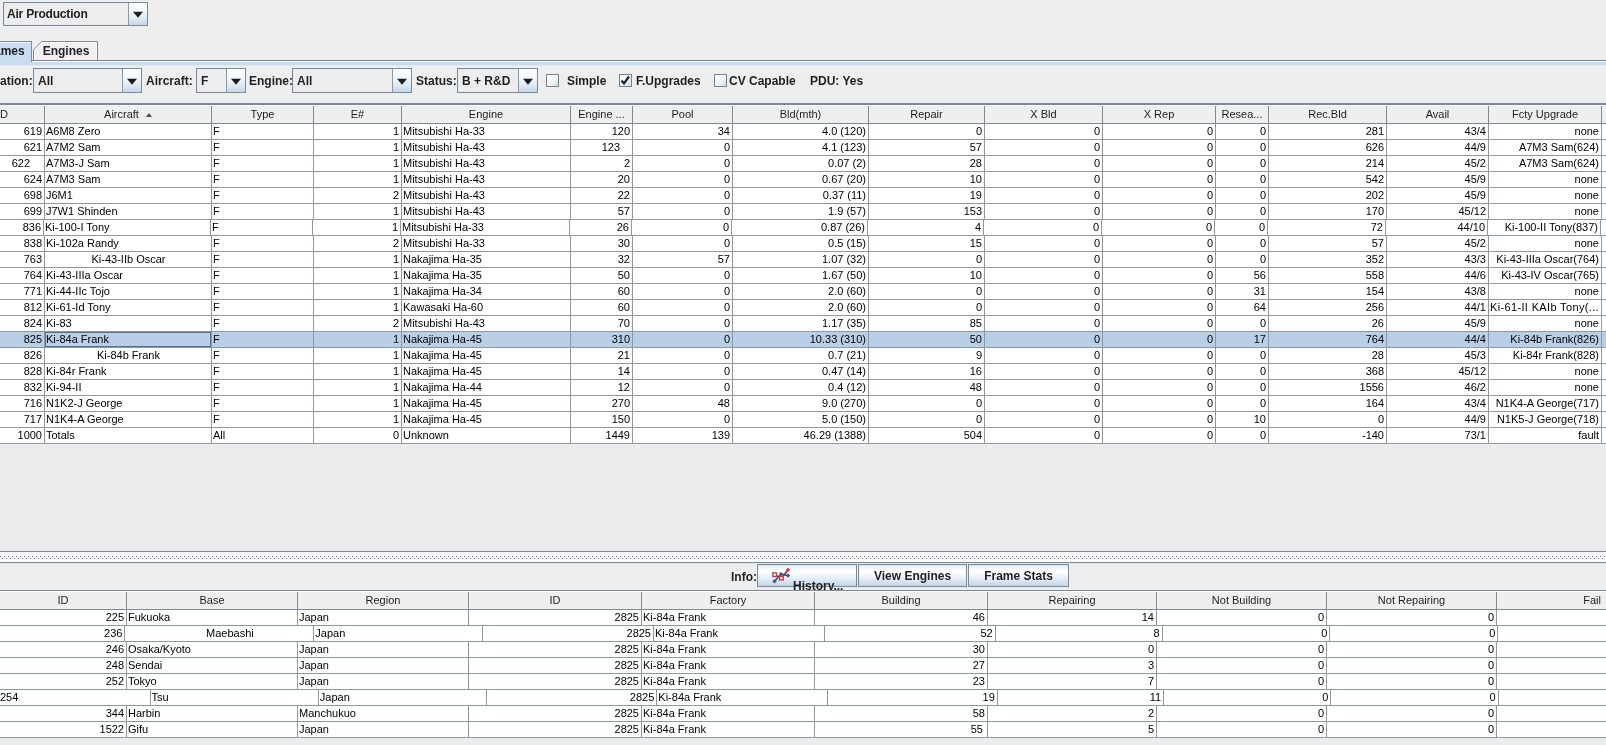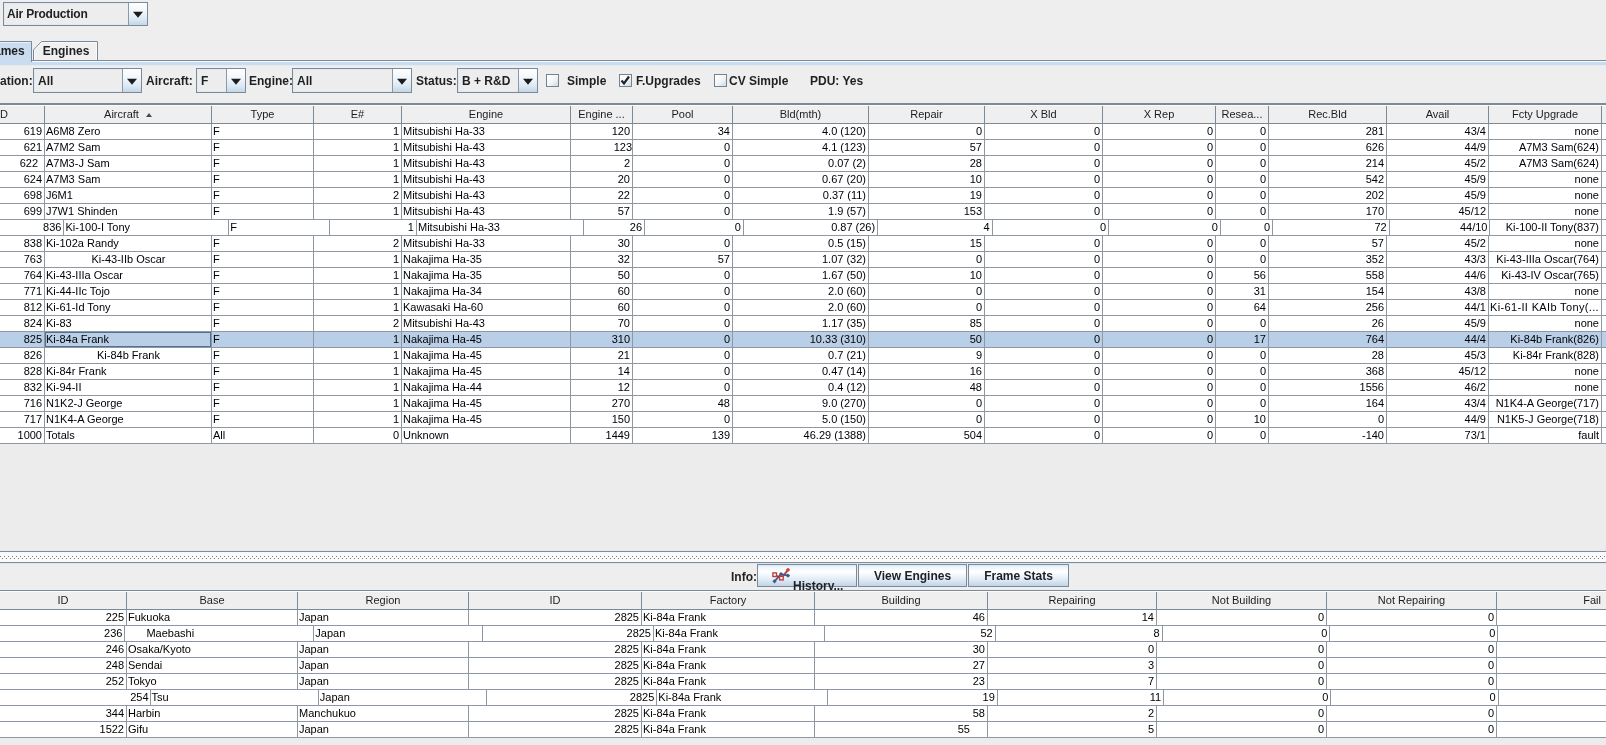--- a/index.html
+++ b/index.html
@@ -69,21 +69,21 @@
   </div>
 <div class="cb" style="left:546px;top:74px;"></div>
 <div class="blab" style="left:567px;top:74px;">Simple</div>
 <div class="cb" style="left:619px;top:74px;">
     <svg width="13" height="13" viewBox="0 0 13 13" style="position:absolute;left:-1px;top:-1px;">
       <path d="M2.5,6.5 L5,9.5 L10,2.5" fill="none" stroke="#21252b" stroke-width="2.2"></path>
     </svg>
   </div>
 <div class="blab" style="left:636px;top:74px;">F.Upgrades</div>
 <div class="cb" style="left:714px;top:74px;"></div>
-<div class="blab" style="left:729px;top:74px;">CV Simple</div>
+<div class="blab" style="left:729px;top:74px;">CV Capable</div>
 <div class="blab" style="left:810px;top:74px;">PDU: Yes</div>
 
 <div class="abs" style="left:0;top:103px;width:1606px;height:2px;background:#7a8a99;"></div>
 <div class="abs" style="left:0;top:105px;width:1606px;height:1px;background:#fcfcfc;"></div>
 <div class="hrow" style="top:106px;height:18px;">
     <div class="hc" style="width:45px;text-align:left;padding-left:0">D</div>
     <div class="hc" style="width:167px">Aircraft <span class="sortup"></span></div>
     <div class="hc" style="width:102px">Type</div>
     <div class="hc" style="width:88px">E#</div>
     <div class="hc" style="width:169px">Engine</div>
@@ -117,34 +117,34 @@
       <div class="c" style="width:102px;text-align:right;padding-right:2px;">43/4</div>
       <div class="c" style="width:113px;text-align:right;padding-right:2px;">none</div>
       <div class="c nb" style="width:4px;"></div>
     </div>
 <div class="row">
       <div class="c" style="width:45px;text-align:right;padding-right:2px;">621</div>
       <div class="c" style="width:167px;text-align:left;padding-left:1px;">A7M2 Sam</div>
       <div class="c" style="width:102px;text-align:left;padding-left:1px;">F</div>
       <div class="c" style="width:88px;text-align:right;padding-right:2px;">1</div>
       <div class="c" style="width:169px;text-align:left;padding-left:1px;">Mitsubishi Ha-43</div>
-      <div class="c" style="width:62px;text-align:right;padding-right:0;">123</div>
+      <div class="c" style="width:62px;text-align:right;padding-right:12px;">123</div>
       <div class="c" style="width:100px;text-align:right;padding-right:2px;">0</div>
       <div class="c" style="width:136px;text-align:right;padding-right:2px;">4.1 (123)</div>
       <div class="c" style="width:116px;text-align:right;padding-right:2px;">57</div>
       <div class="c" style="width:118px;text-align:right;padding-right:2px;">0</div>
       <div class="c" style="width:113px;text-align:right;padding-right:2px;">0</div>
       <div class="c" style="width:53px;text-align:right;padding-right:2px;">0</div>
       <div class="c" style="width:118px;text-align:right;padding-right:2px;">626</div>
       <div class="c" style="width:102px;text-align:right;padding-right:2px;">44/9</div>
       <div class="c" style="width:113px;text-align:right;padding-right:2px;">A7M3 Sam(624)</div>
       <div class="c nb" style="width:4px;"></div>
     </div>
 <div class="row">
-      <div class="c" style="width:45px;text-align:right;padding-right:6px;">622</div>
+      <div class="c" style="width:45px;text-align:right;padding-right:14px;">622</div>
       <div class="c" style="width:167px;text-align:left;padding-left:1px;">A7M3-J Sam</div>
       <div class="c" style="width:102px;text-align:left;padding-left:1px;">F</div>
       <div class="c" style="width:88px;text-align:right;padding-right:2px;">1</div>
       <div class="c" style="width:169px;text-align:left;padding-left:1px;">Mitsubishi Ha-43</div>
       <div class="c" style="width:62px;text-align:right;padding-right:2px;">2</div>
       <div class="c" style="width:100px;text-align:right;padding-right:2px;">0</div>
       <div class="c" style="width:136px;text-align:right;padding-right:2px;">0.07 (2)</div>
       <div class="c" style="width:116px;text-align:right;padding-right:2px;">28</div>
       <div class="c" style="width:118px;text-align:right;padding-right:2px;">0</div>
       <div class="c" style="width:113px;text-align:right;padding-right:2px;">0</div>
@@ -202,21 +202,21 @@
       <div class="c" style="width:116px;text-align:right;padding-right:2px;">153</div>
       <div class="c" style="width:118px;text-align:right;padding-right:2px;">0</div>
       <div class="c" style="width:113px;text-align:right;padding-right:2px;">0</div>
       <div class="c" style="width:53px;text-align:right;padding-right:2px;">0</div>
       <div class="c" style="width:118px;text-align:right;padding-right:2px;">170</div>
       <div class="c" style="width:102px;text-align:right;padding-right:2px;">45/12</div>
       <div class="c" style="width:113px;text-align:right;padding-right:2px;">none</div>
       <div class="c nb" style="width:4px;"></div>
     </div>
 <div class="row">
-      <div class="c" style="width:44px;text-align:right;padding-right:2px;margin-left:21px;">836</div>
+      <div class="c" style="width:44px;text-align:right;padding-right:2px;">836</div>
       <div class="c" style="width:167px;text-align:left;padding-left:1px;">Ki-100-I Tony</div>
       <div class="c" style="width:102px;text-align:left;padding-left:1px;">F</div>
       <div class="c" style="width:88px;text-align:right;padding-right:2px;">1</div>
       <div class="c" style="width:169px;text-align:left;padding-left:1px;">Mitsubishi Ha-33</div>
       <div class="c" style="width:62px;text-align:right;padding-right:2px;">26</div>
       <div class="c" style="width:100px;text-align:right;padding-right:2px;">0</div>
       <div class="c" style="width:136px;text-align:right;padding-right:2px;">0.87 (26)</div>
       <div class="c" style="width:116px;text-align:right;padding-right:2px;">4</div>
       <div class="c" style="width:118px;text-align:right;padding-right:2px;">0</div>
       <div class="c" style="width:113px;text-align:right;padding-right:2px;">0</div>
@@ -510,21 +510,21 @@
       <div class="c" style="width:173px;text-align:right;padding-right:2px;">2825</div>
       <div class="c" style="width:173px;text-align:left;padding-left:1px;">Ki-84a Frank</div>
       <div class="c" style="width:173px;text-align:right;padding-right:2px;">46</div>
       <div class="c" style="width:169px;text-align:right;padding-right:2px;">14</div>
       <div class="c" style="width:170px;text-align:right;padding-right:2px;">0</div>
       <div class="c" style="width:170px;text-align:right;padding-right:2px;">0</div>
       <div class="c nb" style="width:109px;"></div>
     </div>
 <div class="row">
       <div class="c" style="width:127px;text-align:right;padding-right:2px;">236</div>
-      <div class="c" style="width:171px;text-align:left;padding-left:1px;margin-left:20px;">Maebashi</div>
+      <div class="c" style="width:171px;text-align:center;padding-left:1px;margin-left:20px;">Maebashi</div>
       <div class="c" style="width:171px;text-align:left;padding-left:1px;">Japan</div>
       <div class="c" style="width:173px;text-align:right;padding-right:2px;">2825</div>
       <div class="c" style="width:173px;text-align:left;padding-left:1px;">Ki-84a Frank</div>
       <div class="c" style="width:173px;text-align:right;padding-right:2px;">52</div>
       <div class="c" style="width:169px;text-align:right;padding-right:2px;">8</div>
       <div class="c" style="width:170px;text-align:right;padding-right:2px;">0</div>
       <div class="c" style="width:170px;text-align:right;padding-right:2px;">0</div>
       <div class="c nb" style="width:109px;"></div>
     </div>
 <div class="row">
@@ -557,21 +557,21 @@
       <div class="c" style="width:171px;text-align:left;padding-left:1px;">Japan</div>
       <div class="c" style="width:173px;text-align:right;padding-right:2px;">2825</div>
       <div class="c" style="width:173px;text-align:left;padding-left:1px;">Ki-84a Frank</div>
       <div class="c" style="width:173px;text-align:right;padding-right:2px;">23</div>
       <div class="c" style="width:169px;text-align:right;padding-right:2px;">7</div>
       <div class="c" style="width:170px;text-align:right;padding-right:2px;">0</div>
       <div class="c" style="width:170px;text-align:right;padding-right:2px;">0</div>
       <div class="c nb" style="width:109px;"></div>
     </div>
 <div class="row">
-      <div class="c" style="width:153px;text-align:right;padding-right:1px;">254</div>
+      <div class="c" style="width:153px;text-align:left;padding-right:1px;">254</div>
       <div class="c" style="width:171px;text-align:left;padding-left:1px;">Tsu</div>
       <div class="c" style="width:171px;text-align:left;padding-left:1px;">Japan</div>
       <div class="c" style="width:173px;text-align:right;padding-right:2px;">2825</div>
       <div class="c" style="width:173px;text-align:left;padding-left:1px;">Ki-84a Frank</div>
       <div class="c" style="width:173px;text-align:right;padding-right:2px;">19</div>
       <div class="c" style="width:169px;text-align:right;padding-right:2px;">11</div>
       <div class="c" style="width:170px;text-align:right;padding-right:2px;">0</div>
       <div class="c" style="width:170px;text-align:right;padding-right:2px;">0</div>
       <div class="c nb" style="width:109px;"></div>
     </div>
@@ -586,19 +586,19 @@
       <div class="c" style="width:170px;text-align:right;padding-right:2px;">0</div>
       <div class="c" style="width:170px;text-align:right;padding-right:2px;">0</div>
       <div class="c nb" style="width:109px;"></div>
     </div>
 <div class="row">
       <div class="c" style="width:127px;text-align:right;padding-right:2px;">1522</div>
       <div class="c" style="width:171px;text-align:left;padding-left:1px;">Gifu</div>
       <div class="c" style="width:171px;text-align:left;padding-left:1px;">Japan</div>
       <div class="c" style="width:173px;text-align:right;padding-right:2px;">2825</div>
       <div class="c" style="width:173px;text-align:left;padding-left:1px;">Ki-84a Frank</div>
-      <div class="c" style="width:173px;text-align:right;padding-right:17px;">55</div>
+      <div class="c" style="width:173px;text-align:right;padding-right:4px;">55</div>
       <div class="c" style="width:169px;text-align:right;padding-right:2px;">5</div>
       <div class="c" style="width:170px;text-align:right;padding-right:2px;">0</div>
       <div class="c" style="width:170px;text-align:right;padding-right:2px;">0</div>
       <div class="c nb" style="width:109px;"></div>
     </div>
 </div>
 <div class="abs" style="left:0;top:738px;width:1606px;height:7px;background:#ececec;"></div>
 </body></html>

